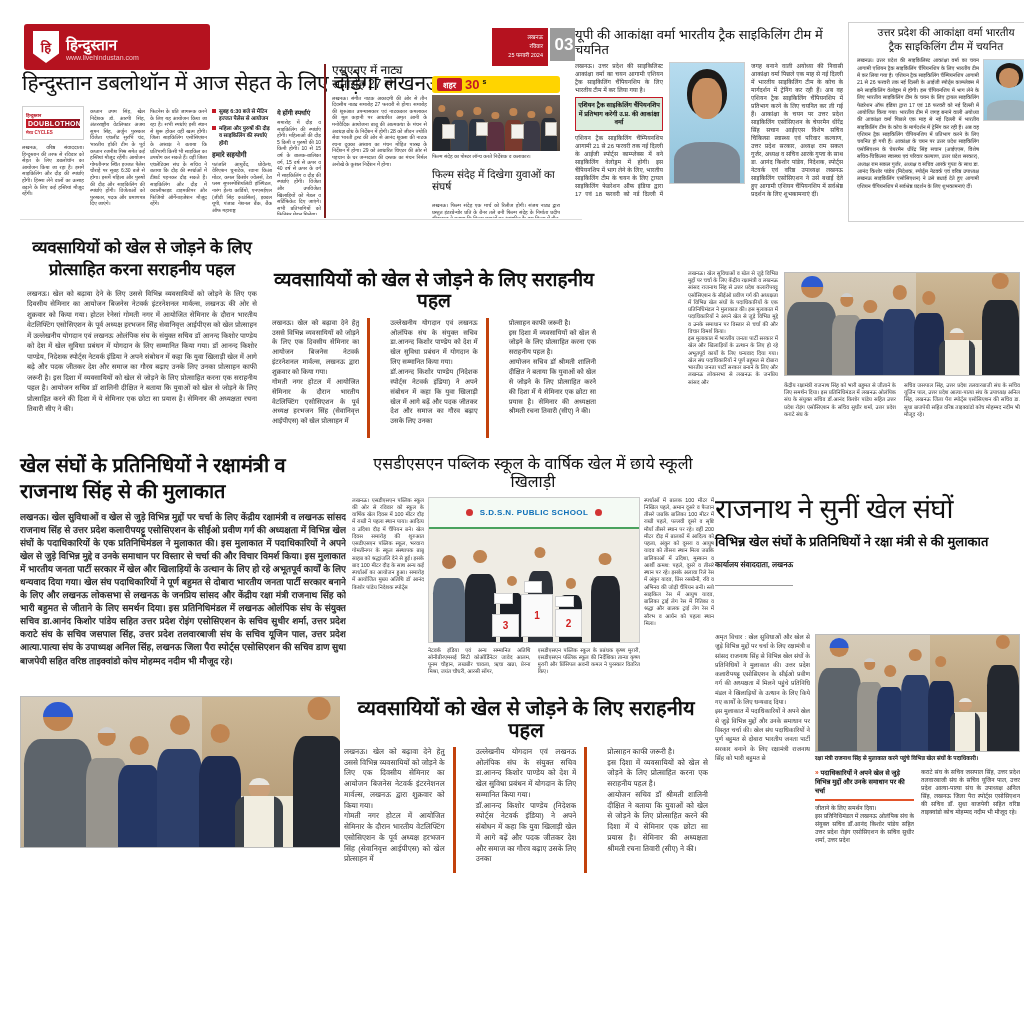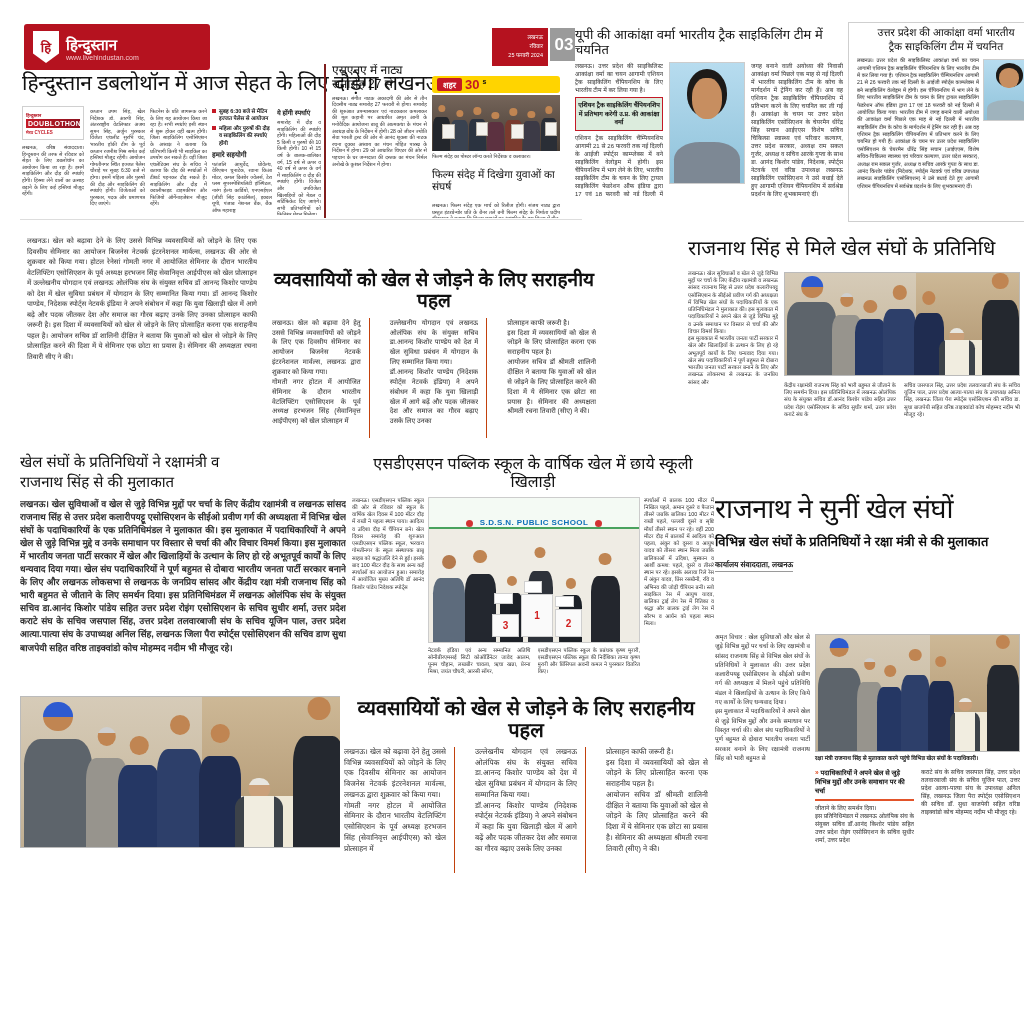--- a/index.html
+++ b/index.html
@@ -78,61 +78,61 @@
 .c h2{font-size:10.5px;text-align:center;line-height:1.3;margin-bottom:4px}
 .c-photo{float:right;width:52px;height:62px;margin:2px 0 3px 4px;background:linear-gradient(180deg,#b7dcef,#8fc2da);border:1px solid #ccc}
 
 .d{left:18px;top:228px;width:248px;height:202px;padding:8px 9px;overflow:hidden}
 .d h2{font-size:16.5px;text-align:center;line-height:1.35;margin-bottom:8px;font-weight:700}
 
 .e{left:268px;top:268px;width:332px;height:172px;padding:2px 4px}
 .e h2{font-size:19px;text-align:center;line-height:1.1;margin-bottom:6px;font-weight:700}
 .cols3{display:flex;gap:8px}
 .cols3 .tx{flex:1}
-.cols3 .tx+.tx{border-left:1px solid #c2410c;padding-left:20px}
+.cols3 .tx+.tx{border-left:3px solid #c2410c;padding-left:20px}
 .e .cols3 .tx{font-size:6.8px;line-height:1.45;height:120px}
 .i{left:340px;top:695px;width:372px;height:172px;padding:2px 4px}
 .i h2{font-size:20px;text-align:center;line-height:1.1;margin-bottom:6px;font-weight:700}
 .i .cols3 .tx{font-size:7.4px;line-height:1.45;height:126px}
 
 .f{left:688px;top:238px;width:332px;height:208px}
 .f h2{font-size:20px;line-height:1.05;margin-bottom:4px}
 .f-c1{position:absolute;left:0;top:32px;width:90px;height:174px}
 .f-photo{position:absolute;left:96px;top:34px;width:236px;height:104px;border:1px solid #bbb}
 .f-c2{position:absolute;left:96px;top:144px;width:112px;height:62px}
 .f-c3{position:absolute;left:216px;top:144px;width:116px;height:62px}
 
 .g{left:18px;top:448px;width:330px;height:414px;padding:4px 2px}
-.g h2{font-size:15px;line-height:1.3;font-weight:400}
+.g h2{font-size:20px;line-height:1.3;font-weight:700}
 .g-body{margin-top:7px;font-size:9px;line-height:1.45;font-weight:600;height:158px}
 .g-photo{position:absolute;left:2px;top:248px;width:326px;height:152px;border:1px solid #bbb}
 
 .h{left:352px;top:455px;width:362px;height:240px}
 .h h2{font-size:16px;text-align:center;line-height:1.15;margin-bottom:5px}
 .h-grid{position:relative;height:208px}
 .h-l{position:absolute;left:0;top:0;width:72px;height:204px}
 .h-mid{position:absolute;left:76px;top:0;width:212px}
 .sdsn-photo{width:212px;height:146px;background:#efece4;border:1px solid #ccc}
-.sd-banner{position:absolute;top:0;left:0;right:0;height:22%;background:#f4faf4;border-bottom:2px solid #49a25e;display:flex;align-items:flex-end;justify-content:center;gap:7px;z-index:1}
+.sd-banner{position:absolute;top:0;left:0;right:0;height:22%;background:#f4faf4;border-bottom:2px solid #49a25e;display:flex;align-items:center;justify-content:center;gap:7px;z-index:1}
 .sd-banner span{color:#0d6fb8;font-weight:800;font-size:8px;letter-spacing:.4px}
 .sd-dot{width:7px;height:7px;border-radius:50%;background:#d23333;display:block;flex:none}
 .cert{position:absolute;width:9%;height:8%;background:#fff;border:1px solid #d0d0d0;display:block;z-index:2}
 .pod{position:absolute;bottom:3%;background:#fafafa;border:1px solid #cfcfcf;display:flex;align-items:center;justify-content:center;z-index:2}
 .pod span{color:#d22020;font-weight:800;font-size:10px}
 .pod-l{left:30%;width:13%;height:16%}
 .pod-c{left:44%;width:15%;height:30%}
 .pod-r{left:60%;width:13%;height:20%}
 .h-bcols{display:flex;gap:7px;margin-top:4px}
 .h-bcols .tx{flex:1;height:54px}
 .h-r{position:absolute;right:0;top:0;width:70px;height:208px}
 
 .j{left:715px;top:492px;width:305px;height:372px}
 .j h2{font-size:27px;line-height:1.3;letter-spacing:-.4px}
 .j-sub{font-size:13px;font-weight:800;margin-top:5px;color:#101010}
-.j-by{font-size:7.5px;font-weight:700;color:#222;margin-top:9px;display:inline-block;border-bottom:1px solid #9a9a9a;padding-bottom:2px}
+.j-by{font-size:7.5px;font-weight:700;color:#222;margin-top:9px;display:inline-block;border-bottom:1px solid #9a9a9a;padding-bottom:16px}
 .j-c1{position:absolute;left:0;top:140px;width:95px;height:230px}
 .j-photo{position:absolute;left:100px;top:142px;width:205px;height:118px;border:1px solid #bbb}
 .j-cap{position:absolute;left:100px;top:262px;width:205px;font-size:5.8px;font-weight:700;color:#222}
 .j-bcols{position:absolute;left:100px;top:276px;width:205px;display:flex;gap:7px}
 .j-bcols>*{flex:1}
 .pullq{font-size:6.6px;font-weight:800;line-height:1.4;border-bottom:2px solid #e2532a;padding-bottom:3px;margin-bottom:3px;color:#111}
 .pq-mark{color:#e2532a}
 .j-bc-tx{height:92px}
 .j-bc2{height:96px}
 </style>
@@ -235,38 +235,41 @@
     </h2>
     <div class="photo c-photo">
       <i class="pt-hair"></i>
       <i class="pt-face"></i>
       <i class="pt-body" style="background:#9fb3bd"></i>
     </div>
     <p class="tx t5" style="font-size:5.2px;line-height:1.42">लखनऊ। उत्तर प्रदेश की साइकिलिस्ट आकांक्षा वर्मा का चयन आगामी एशियन ट्रैक साइकिलिंग चैंपियनशिप के लिए भारतीय टीम में कर लिया गया है। एशियन ट्रैक साइकिलिंग चैंम्पियनशिप आगामी 21 से 26 फरवरी तक नई दिल्ली के आईजी स्पोर्ट्स काम्प्लेक्स में बने साइकिलिंग वेलोड्रम में होगी। इस चैंपियनशिप में भाग लेने के लिए भारतीय साइकिलिंग टीम के चयन के लिए ट्रायल साइकिलिंग फेडरेशन ऑफ इंडिया द्वारा 17 एवं 18 फरवरी को नई दिल्ली में आयोजित किया गया। भारतीय टीम में जगह बनाने वाली अयोध्या की आकांक्षा वर्मा पिछले एक माह से नई दिल्ली में भारतीय साइकिलिंग टीम के कोच के मार्गदर्शन में ट्रेनिंग कर रही हैं। अब वह एशियन ट्रैक साइकिलिंग चैंपियनशिप में प्रतिभाग करने के लिए चयनित हो गयी हैं। आकांक्षा के चयन पर उत्तर प्रदेश साइकिलिंग एसोसिएशन के चेयरमैन धीरेंद्र सिंह सचान (आईएएस, विशेष सचिव-चिकित्सा स्वास्थ्य एवं परिवार कल्याण, उत्तर प्रदेश सरकार), अध्यक्ष राम सकल गुर्जर, अध्यक्ष व सचिव आरके गुप्ता के साथ डा. आनंद किशोर पांडेय (निदेशक, स्पोर्ट्स नेटवर्क एवं वरिष्ठ उपाध्यक्ष लखनऊ साइकिलिंग एसोसिएशन) ने उसे बधाई देते हुए आगामी एशियन चैंपियनशिप में सर्वश्रेष्ठ प्रदर्शन के लिए शुभकामनाएं दीं।</p>
   </section>
 
   <section class="clip d">
+    <h2>
+      <span>व्यवसायियों को खेल से जोड़ने के लिए</span><br>
+      <span>प्रोत्साहित करना सराहनीय पहल</span>
+    </h2>
     <p class="tx t7" style="height:134px">लखनऊ। खेल को बढ़ावा देने के लिए उससे विभिन्न व्यवसायियों को जोड़ने के लिए एक दिवसीय सेमिनार का आयोजन बिजनेस नेटवर्क इंटरनेशनल मार्वल्स, लखनऊ की ओर से शुक्रवार को किया गया। होटल रेनेसां गोमती नगर में आयोजित सेमिनार के दौरान भारतीय वेटलिफ्टिंग एसोसिएशन के पूर्व अध्यक्ष हरभजन सिंह सेवानिवृत्त आईपीएस को खेल प्रोत्साहन में उल्लेखनीय योगदान एवं लखनऊ ओलंपिक संघ के संयुक्त सचिव डॉ आनन्द किशोर पाण्डेय को देश में खेल सुविधा प्रबंधन में योगदान के लिए सम्मानित किया गया। डॉ आनन्द किशोर पाण्डेय, निदेशक स्पोर्ट्स नेटवर्क इंडिया ने अपने संबोधन में कहा कि युवा खिलाड़ी खेल में आगे बढ़े और पदक जीतकर देश और समाज का गौरव बढ़ाए उनके लिए उनका प्रोत्साहन काफी जरूरी है। इस दिशा में व्यवसायियों को खेल से जोड़ने के लिए प्रोत्साहित करना एक सराहनीय पहल है। आयोजन सचिव डॉ शालिनी दीक्षित ने बताया कि युवाओं को खेल से जोड़ने के लिए प्रोत्साहित करने की दिशा में ये सेमिनार एक छोटा सा प्रयास है। सेमिनार की अध्यक्षता रचना तिवारी सीए ने की।</p>
   </section>
 
   <section class="clip e">
     <h2>व्यवसायियों को खेल से जोड़ने के लिए सराहनीय पहल</h2>
     <div class="cols3">
       <p class="tx ws">लखनऊ। खेल को बढ़ावा देने हेतु उससे विभिन्न व्यवसायियों को जोड़ने के लिए एक दिवसीय सेमिनार का आयोजन बिजनेस नेटवर्क इंटरनेशनल मार्वल्स, लखनऊ द्वारा शुक्रवार को किया गया।
 गोमती नगर होटल में आयोजित सेमिनार के दौरान भारतीय वेटलिफ्टिंग एसोसिएशन के पूर्व अध्यक्ष हरभजन सिंह (सेवानिवृत्त आईपीएस) को खेल प्रोत्साहन में</p>
       <p class="tx ws">उल्लेखनीय योगदान एवं लखनऊ ओलंपिक संघ के संयुक्त सचिव डा.आनन्द किशोर पाण्डेय को देश में खेल सुविधा प्रबंधन में योगदान के लिए सम्मानित किया गया।
 डॉ.आनन्द किशोर पाण्डेय (निदेशक स्पोर्ट्स नेटवर्क इंडिया) ने अपने संबोधन में कहा कि युवा खिलाड़ी खेल में आगे बढ़ें और पदक जीतकर देश और समाज का गौरव बढ़ाए उसके लिए उनका</p>
       <p class="tx ws">प्रोत्साहन काफी जरूरी है।
 इस दिशा में व्यवसायियों को खेल से जोड़ने के लिए प्रोत्साहित करना एक सराहनीय पहल है।
 आयोजन सचिव डॉ श्रीमती शालिनी दीक्षित ने बताया कि युवाओं को खेल से जोड़ने के लिए प्रोत्साहित करने की दिशा में ये सेमिनार एक छोटा सा प्रयास है। सेमिनार की अध्यक्षता श्रीमती रचना तिवारी (सीए) ने की।</p>
     </div>
   </section>
 
   <section class="clip f">
-    <h2>राजनाथ सिंह से मिले खेल संघों के प्रतिनिधि</h2>
     <p class="tx t54 ws f-c1">लखनऊ। खेल सुविधाओं व खेल से जुड़े विभिन्न मुद्दों पर चर्चा के लिए केंद्रीय रक्षामंत्री व लखनऊ सांसद राजनाथ सिंह से उत्तर प्रदेश कलारीपयट्टू एसोसिएशन के सीईओ प्रवीण गर्ग की अध्यक्षता में विभिन्न खेल संघों के पदाधिकारियों के एक प्रतिनिधिमंडल ने मुलाकात की। इस मुलाकात में पदाधिकारियों ने अपने खेल से जुड़े विभिन्न मुद्दे व उनके समाधान पर विस्तार से चर्चा की और विचार विमर्श किया।
 इस मुलाकात में भारतीय जनता पार्टी सरकार में खेल और खिलाड़ियों के उत्थान के लिए हो रहे अभूतपूर्व कार्यों के लिए धन्यवाद दिया गया। खेल संघ पदाधिकारियों ने पूर्ण बहुमत से दोबारा भारतीय जनता पार्टी सरकार बनाने के लिए और लखनऊ लोकसभा से लखनऊ के जनप्रिय सांसद और</p>
     <div class="photo scene-meeting f-photo">
       <i class="sm-wood"></i>
       <i class="sm-couch"></i>
       <i class="smf turb" style="left:1%;width:21%;height:97%;--b:#5d646b"></i>
       <i class="smf grayh" style="left:20%;width:13%;height:80%;--b:#97948d"></i>
       <i class="smf" style="left:30%;width:13%;height:74%;--b:#253764"></i>
       <i class="smf" style="left:42%;width:14%;height:88%;--b:#2d3f6a"></i>
       <i class="smf" style="left:55%;width:13%;height:82%;--b:#1f2c50"></i>

